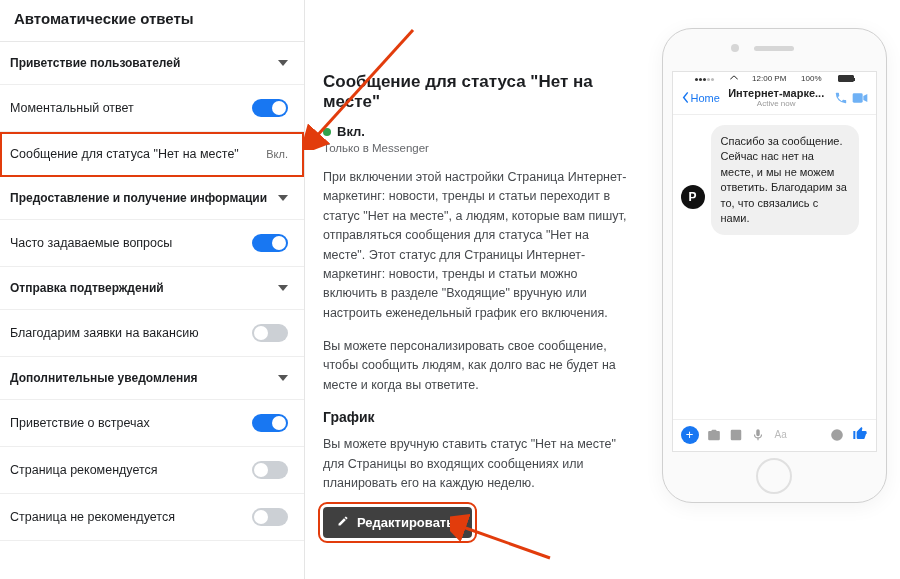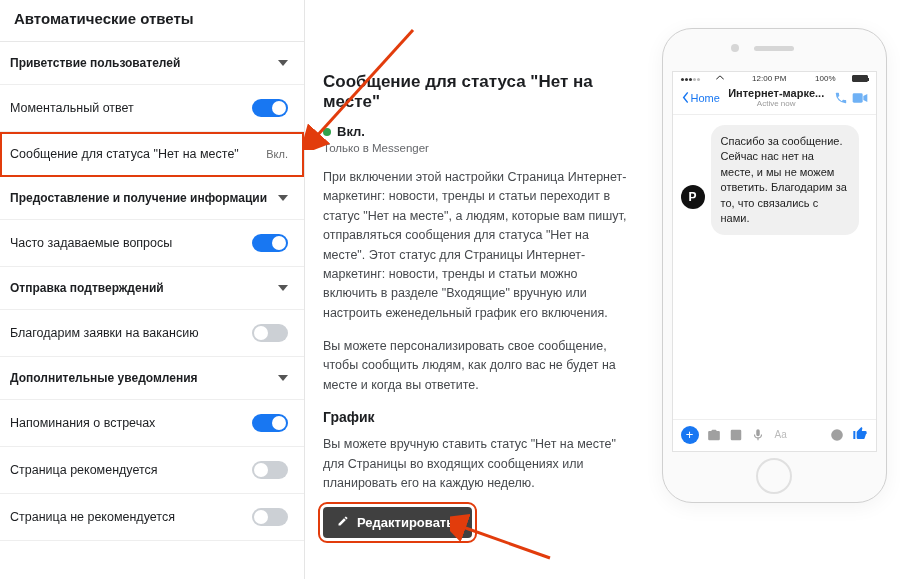--- a/index.html
+++ b/index.html
@@ -173,21 +173,21 @@
       top: 42px; left: 9px; right: 9px; bottom: 50px;
       background: #fff;
       border: 1px solid #e2e2e2;
       display: flex;
       flex-direction: column;
     }
     .statusbar {
       display: flex;
       align-items: flex-start;
       justify-content: space-between;
-      padding: 2px 8px 0;
+      padding: 2px 22px 0;
       font-size: 8px;
       color: #333;
     }
     .stat-left, .stat-right { display: flex; align-items: center; gap: 16px; }
     .signal-dots span { width:3.2px; height:3.2px; border-radius:50%; display:inline-block; background:#333; margin-right:1px; }
     .signal-dots span:nth-child(4), .signal-dots span:nth-child(5) { background:#bbb; }
     .wifi { display:inline-block; transform: rotate(45deg); width:6px; height:6px; border:1.4px solid #333; border-bottom:none; border-right:none; border-radius:2px 0 0 0;}
     .battery {
       width: 16px; height: 7px; border:1px solid #333; border-radius:1px; position: relative;
     }
@@ -302,21 +302,21 @@
           <span class="knob"></span>
         </span>
     </div>
 
     <div class="section-head">
       <span>Дополнительные уведомления</span>
       <span class="chevron"></span>
     </div>
 
     <div class="row">
-      <span class="row-label">Напоминания о встречах</span>
+      <span class="row-label">Приветствие о встречах</span>
       <span class="toggle on">
           <span class="knob"></span>
         </span>
     </div>
 
     <div class="row">
       <span class="row-label">Страница рекомендуется</span>
       <span class="toggle off">
           <span class="knob"></span>
         </span>

